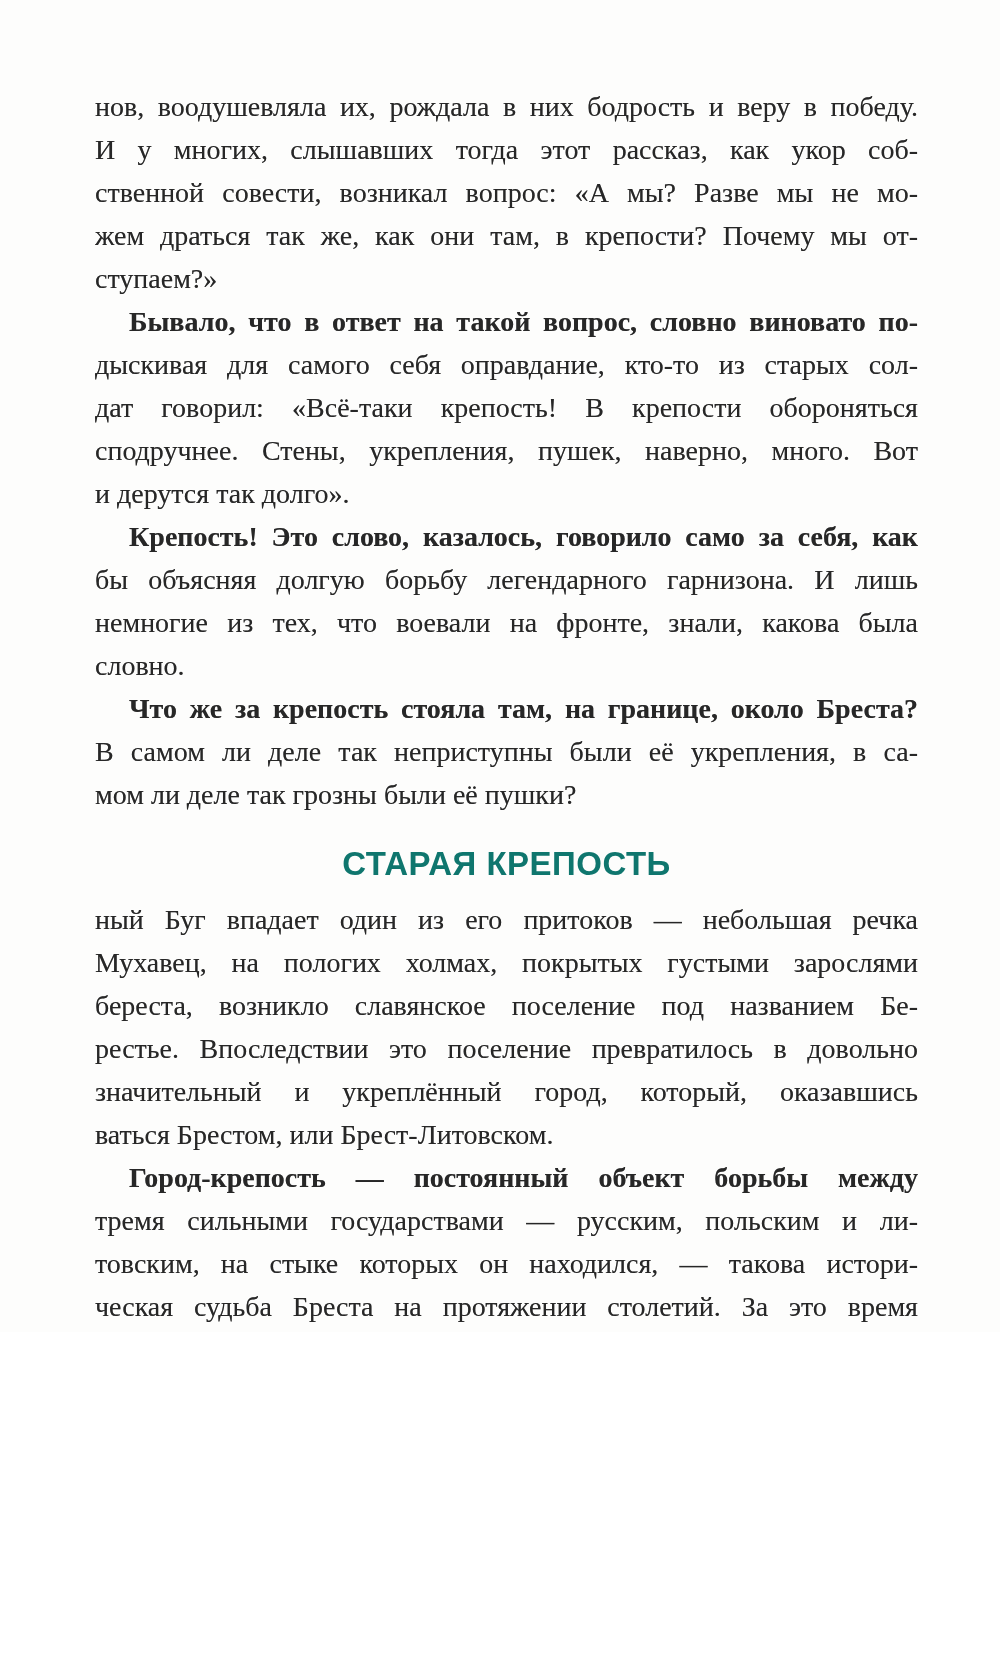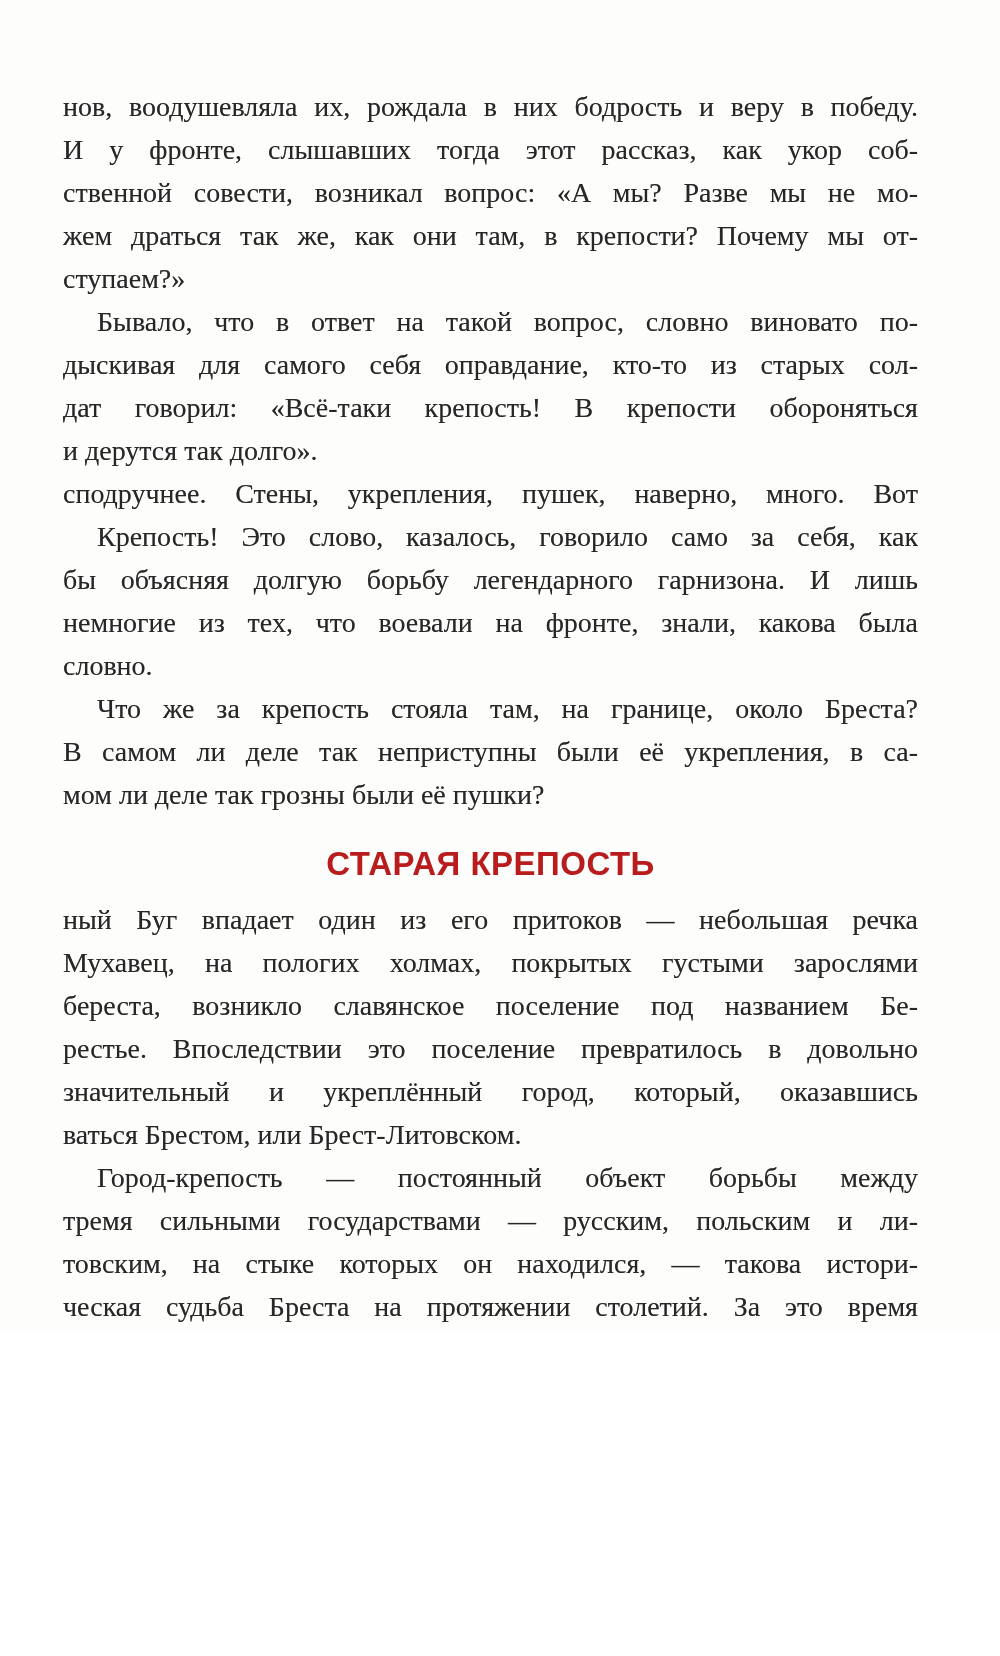--- a/index.html
+++ b/index.html
@@ -6,21 +6,21 @@
     margin: 0;
     padding: 0;
     background: #ffffff;
   }
   .page {
     position: relative;
     width: 1000px;
     height: 1332px;
     background: #fdfdfc;
     box-sizing: border-box;
-    padding: 85px 82px 0 63px;
+    padding: 85px 82px 0 95px;
     font-family: "Liberation Serif", serif;
     color: #272727;
     overflow: hidden;
   }
   .text-block { width: 100%; }
   .para { margin: 0; padding: 0; }
   .line {
     font-size: 28px;
     line-height: 43px;
     height: 43px;
@@ -29,59 +29,59 @@
     word-spacing: -1.5px;
     white-space: normal;
     overflow: hidden;
     text-shadow: 0 0 0.5px rgba(40,40,40,0.45);
   }
   .line.pend {
     text-align: left;
     text-align-last: left;
     word-spacing: normal;
   }
-  .line.indent { text-indent: 34px; }
+  .line.indent { text-indent: 34px; font-weight: bold; }
   .heading {
     font-family: "Liberation Sans", sans-serif;
     font-weight: 700;
     font-size: 33px;
     line-height: 44px;
     letter-spacing: 0.5px;
     text-align: center;
-    color: #b91c1c;
+    color: #0f766e;
     margin: 26px 0 12px 0;
   }
   .page-number {
     font-size: 29px;
     line-height: 34px;
     margin-top: 9px;
     color: #333333;
     text-shadow: 0 0 0.5px rgba(40,40,40,0.4);
   }
 </style>
 </head>
 <body>
 
 <div class="page">
   <div class="text-block">
 
     <div class="para">
       <div class="line">нов, воодушевляла их, рождала в них бодрость и веру в победу.</div>
-      <div class="line">И у фронте, слышавших тогда этот рассказ, как укор соб-</div>
+      <div class="line">И у многих, слышавших тогда этот рассказ, как укор соб-</div>
       <div class="line">ственной совести, возникал вопрос: «А мы? Разве мы не мо-</div>
       <div class="line">жем драться так же, как они там, в крепости? Почему мы от-</div>
       <div class="line pend">ступаем?»</div>
     </div>
 
     <div class="para">
       <div class="line indent">Бывало, что в ответ на такой вопрос, словно виновато по-</div>
       <div class="line">дыскивая для самого себя оправдание, кто-то из старых сол-</div>
       <div class="line">дат говорил: «Всё-таки крепость! В крепости обороняться</div>
+      <div class="line">сподручнее. Стены, укрепления, пушек, наверно, много. Вот</div>
       <div class="line pend">и дерутся так долго».</div>
-      <div class="line">сподручнее. Стены, укрепления, пушек, наверно, много. Вот</div>
     </div>
 
     <div class="para">
       <div class="line indent">Крепость! Это слово, казалось, говорило само за себя, как</div>
       <div class="line">бы объясняя долгую борьбу легендарного гарнизона. И лишь</div>
       <div class="line">немногие из тех, что воевали на фронте, знали, какова была</div>
       <div class="line pend">словно.</div>
     </div>
 
     <div class="para">

